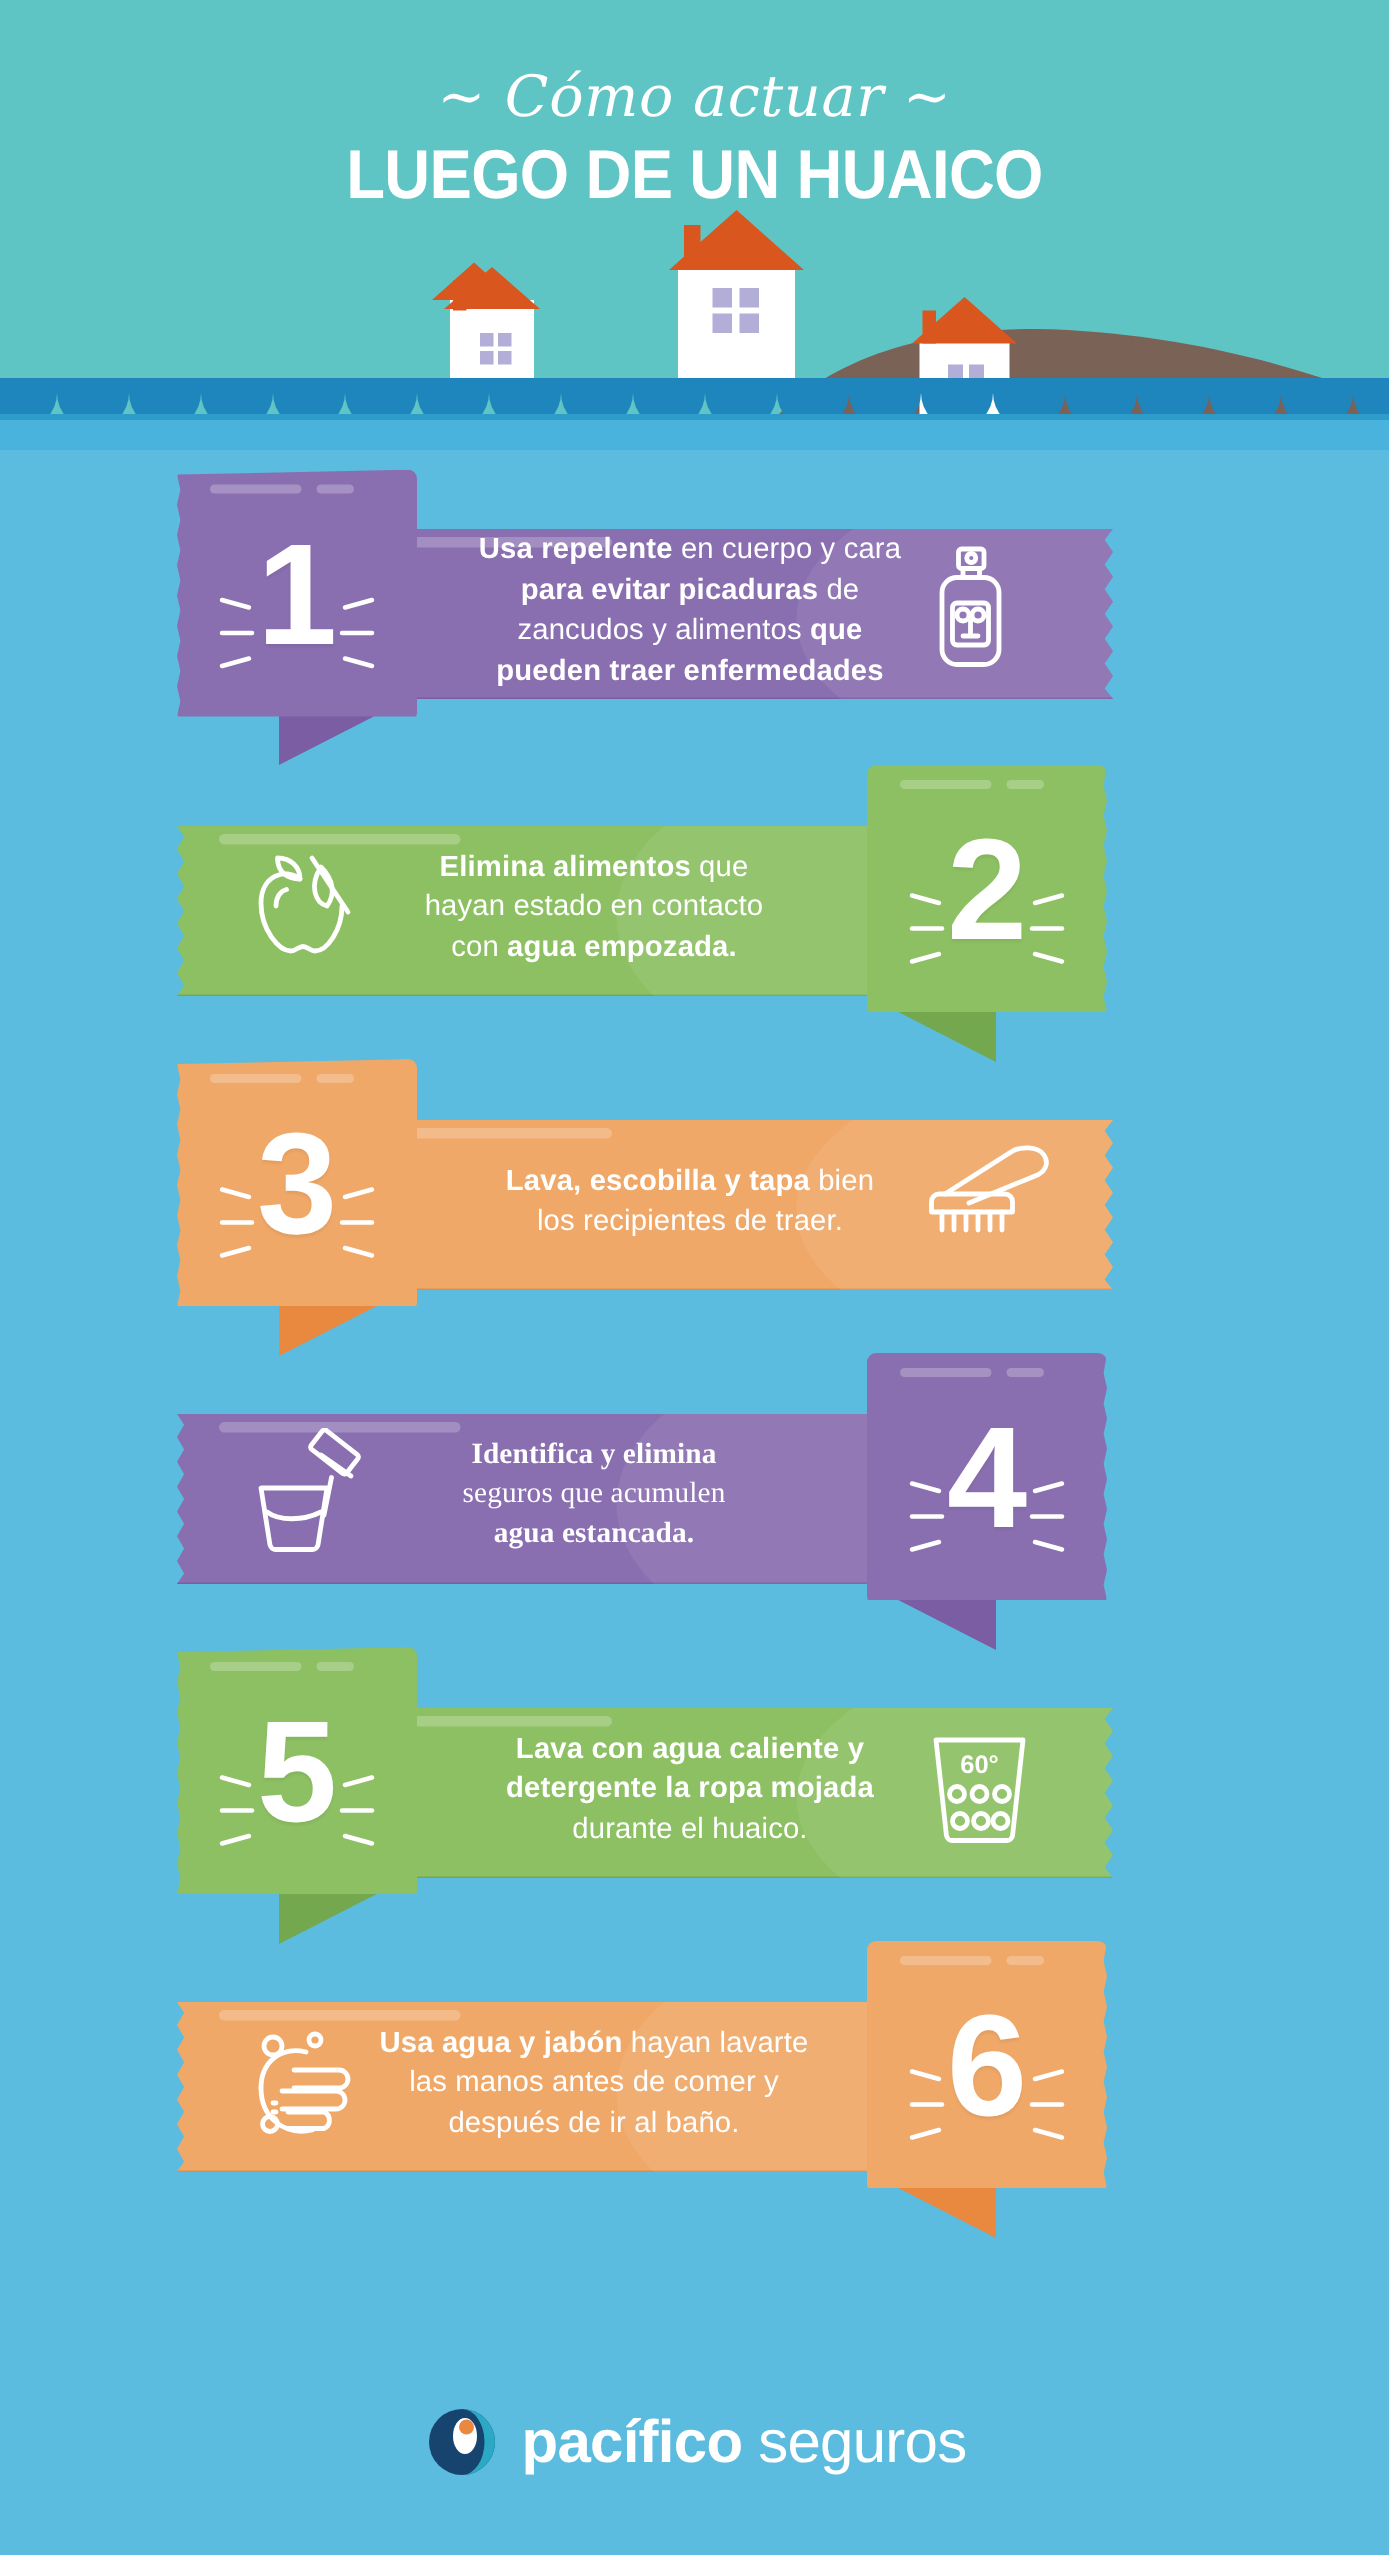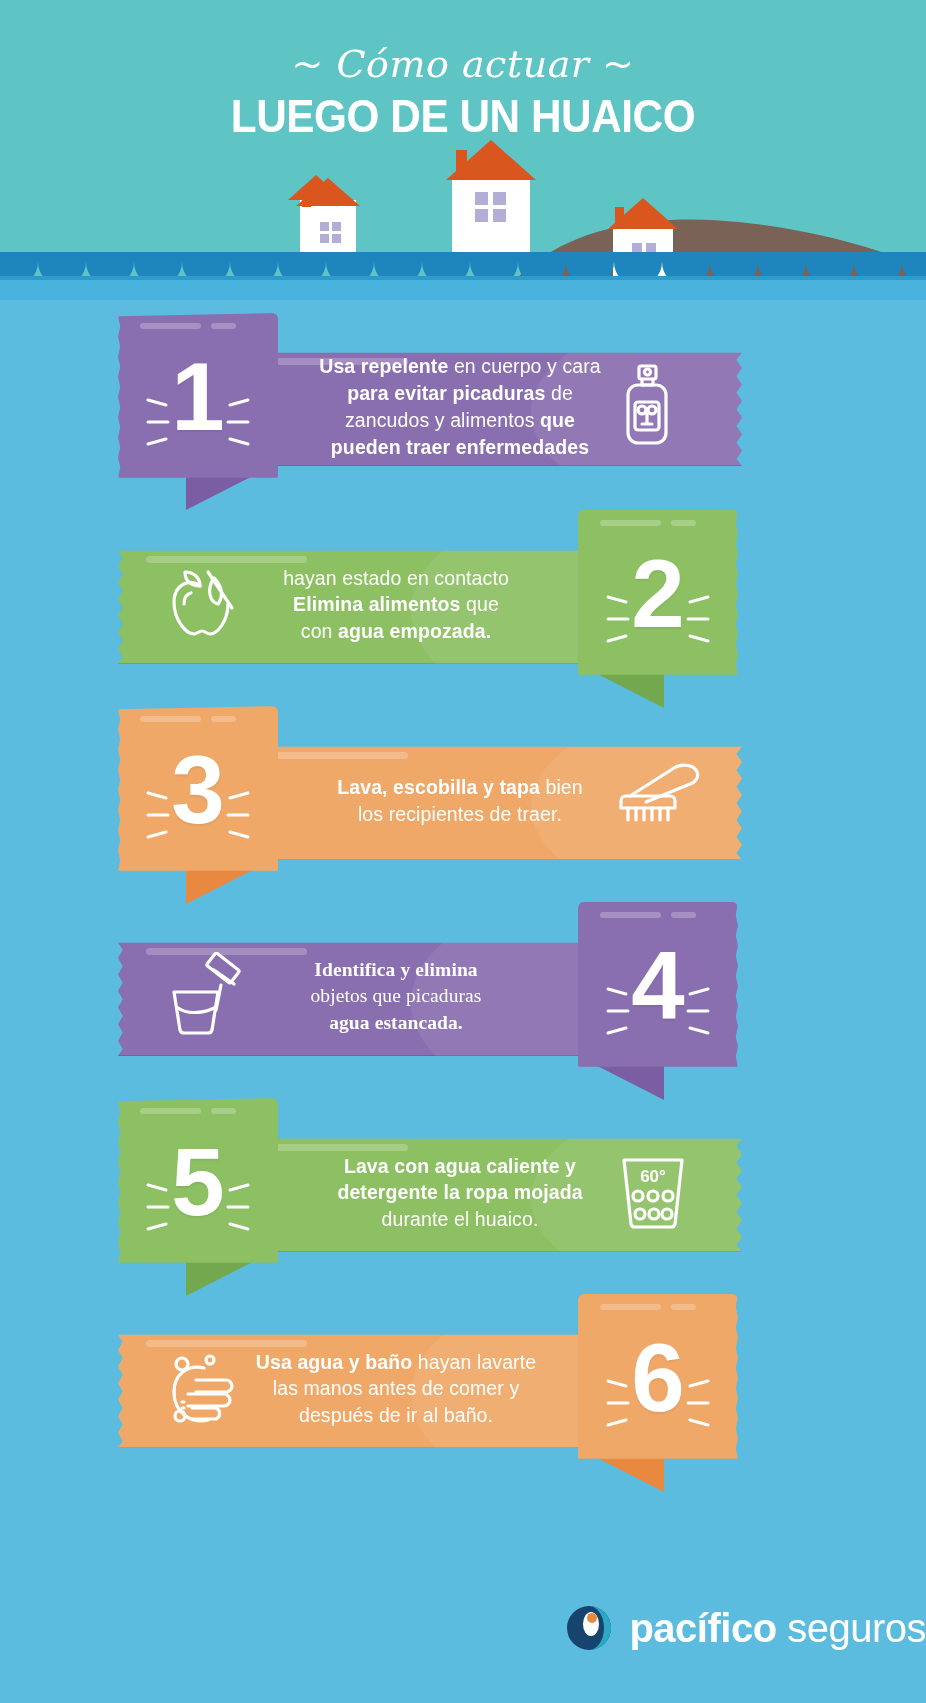--- a/index.html
+++ b/index.html
@@ -109,21 +109,21 @@
     position: absolute; z-index: 5; color: #ffffff;
     font-size: 19.5px; line-height: 1.38; text-align: center;
     letter-spacing: .1px;
   }
   .btext b { font-weight: bold; }
   .bicon { position: absolute; z-index: 5; }
 
   
   .footer {
     position: absolute; left: 0; bottom: 0; width: 926px; height: 150px;
-    display: flex; align-items: center; justify-content: flex-end; gap: 14px;
+    display: flex; align-items: center; justify-content: center; gap: 14px;
   }
   .logo-text { color: #ffffff; font-size: 40px; letter-spacing: -.5px; }
   .logo-text .b { font-weight: bold; }
   .logo-text .l { font-weight: normal; }
 </style>
 </head>
 <body>
 
 <div id="page">
 
@@ -288,22 +288,22 @@
           <span class="num">2</span>
           <span class="rays r"><svg width="30" height="54" viewBox="0 0 30 54">
               <g transform="" stroke="#ffffff" stroke-width="3" stroke-linecap="round" fill="none">
                 <line x1="4" y1="10" x2="22" y2="5"></line>
                 <line x1="2" y1="27" x2="22" y2="27"></line>
                 <line x1="4" y1="44" x2="22" y2="49"></line>
               </g>
             </svg></span>
         </div>
         <div class="btext" style="top: 564.5px; width: 320px; left: 236px;">
+          <div><b>Elimina alimentos</b><span> que</span></div>
           <div><span>hayan estado en contacto</span></div>
-          <div><b>Elimina alimentos</b><span> que</span></div>
           <div><span>con </span><b>agua empozada.</b></div>
         </div>
         <div class="bicon" style="top: 560px; left: 158px;"><svg width="84" height="84" viewBox="0 0 84 84">
             <g stroke="#ffffff" stroke-width="3.2" fill="none" stroke-linecap="round" stroke-linejoin="round">
               <path d="M42 26 C32 18, 16 24, 16 42 C16 60, 28 74, 36 74 C39 74, 41 71, 44 71 C47 71, 49 74, 52 74 C60 74, 70 60, 70 44"></path>
               <path d="M42 26 C42 18, 36 12, 27 12 C27 21, 33 26, 42 26 Z"></path>
               <path d="M56 18 C64 26, 66 36, 60 44 C52 42, 48 30, 56 18 Z"></path>
               <line x1="50" y1="12" x2="74" y2="48"></line>
               <path d="M26 44 C26 38, 29 34, 33 33"></path>
             </g>
@@ -360,21 +360,21 @@
           <span class="rays r"><svg width="30" height="54" viewBox="0 0 30 54">
               <g transform="" stroke="#ffffff" stroke-width="3" stroke-linecap="round" fill="none">
                 <line x1="4" y1="10" x2="22" y2="5"></line>
                 <line x1="2" y1="27" x2="22" y2="27"></line>
                 <line x1="4" y1="44" x2="22" y2="49"></line>
               </g>
             </svg></span>
         </div>
         <div class="btext" style="top: 956.5px; width: 320px; left: 236px; font-family: Liberation Serif, serif;">
           <div><b>Identifica y elimina</b></div>
-          <div><span>objetos que picaduras</span></div>
+          <div><span>seguros que acumulen</span></div>
           <div><b>agua estancada.</b></div>
         </div>
         <div class="bicon" style="top: 952px; left: 158px;"><svg width="92" height="92" viewBox="0 0 92 92">
             <g stroke="#ffffff" stroke-width="3.2" fill="none" stroke-linecap="round" stroke-linejoin="round">
               <path d="M16 40 h44 l-6 38 a4 4 0 0 1 -4 3 h-24 a4 4 0 0 1 -4 -3 Z"></path>
               <path d="M20 56 C28 62, 44 62, 56 56"></path>
               <rect x="50" y="8" width="30" height="16" rx="2" transform="rotate(38 65 16)"></rect>
               <line x1="56" y1="18" x2="76" y2="32"></line>
               <path d="M63 33 L58 58"></path>
             </g>
@@ -436,21 +436,21 @@
           <span class="num">6</span>
           <span class="rays r"><svg width="30" height="54" viewBox="0 0 30 54">
               <g transform="" stroke="#ffffff" stroke-width="3" stroke-linecap="round" fill="none">
                 <line x1="4" y1="10" x2="22" y2="5"></line>
                 <line x1="2" y1="27" x2="22" y2="27"></line>
                 <line x1="4" y1="44" x2="22" y2="49"></line>
               </g>
             </svg></span>
         </div>
         <div class="btext" style="top: 1348.5px; width: 320px; left: 236px;">
-          <div><b>Usa agua y baño</b><span> hayan lavarte</span></div>
+          <div><b>Usa agua y jabón</b><span> hayan lavarte</span></div>
           <div><span>las manos antes de comer y</span></div>
           <div><span>después de ir al baño.</span></div>
         </div>
         <div class="bicon" style="top: 1344px; left: 158px;"><svg width="92" height="86" viewBox="0 0 92 86">
             <g stroke="#ffffff" stroke-width="3.2" fill="none" stroke-linecap="round" stroke-linejoin="round">
               <path d="M16 48 C16 30, 30 20, 46 24"></path>
               <path d="M16 48 C16 68, 32 80, 50 76"></path>
               <path d="M38 36 h30 a6 6 0 0 1 0 12 h-30"></path>
               <path d="M30 50 h36 a6 6 0 0 1 0 12 h-36"></path>
               <path d="M34 64 h24 a6 6 0 0 1 0 11 h-24"></path>

